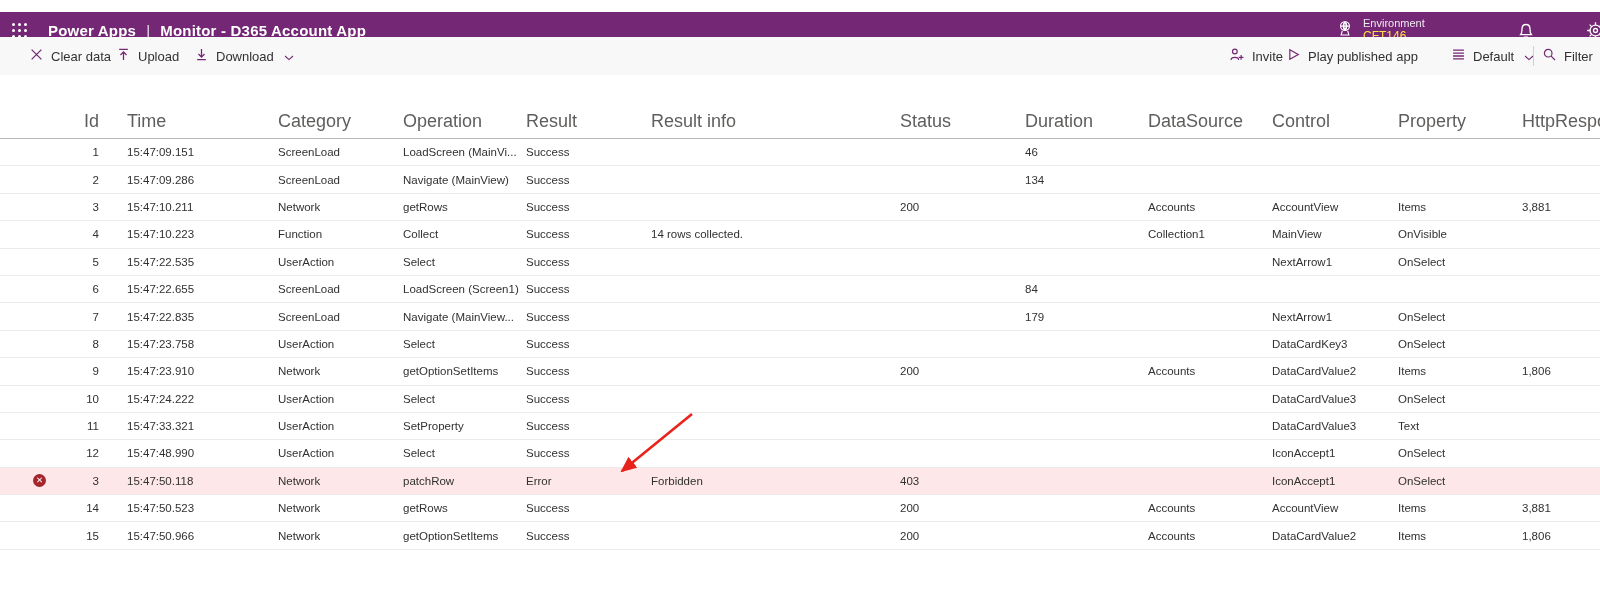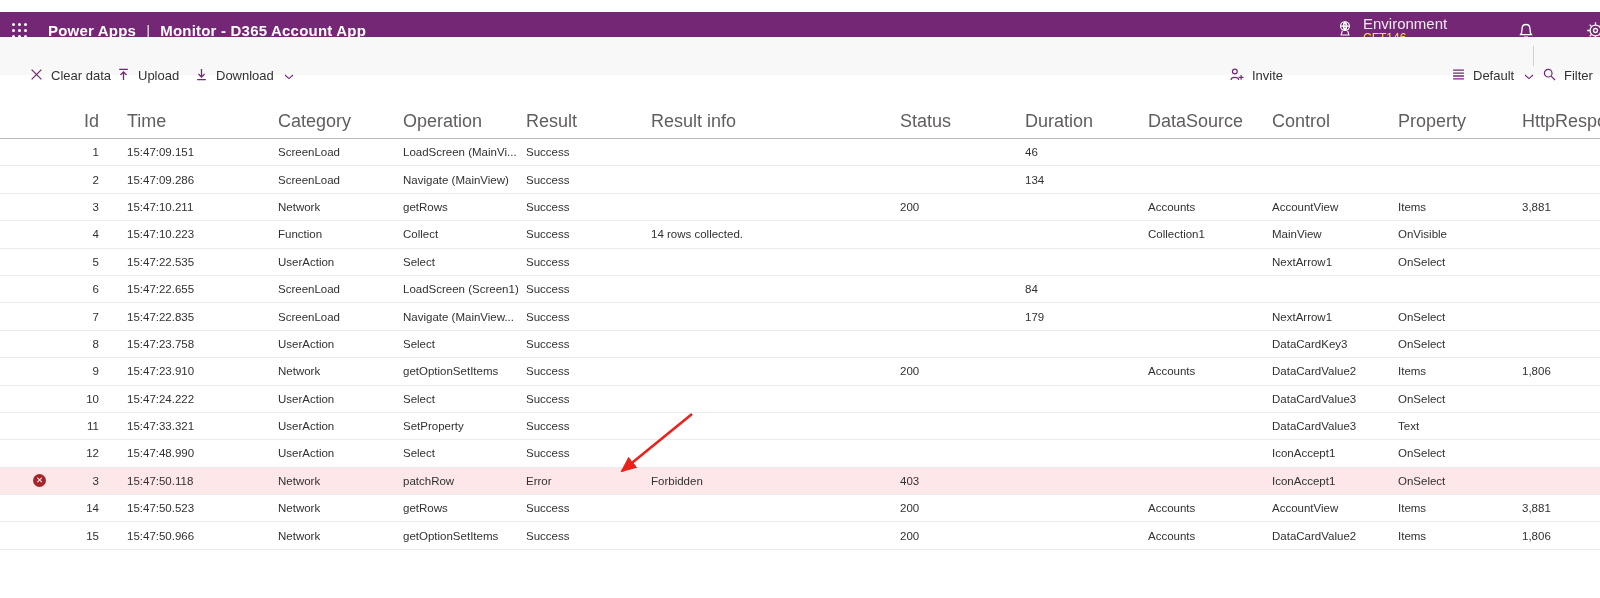--- a/index.html
+++ b/index.html
@@ -12,29 +12,29 @@
   
   .topbar{ position:absolute; left:0; top:12px; width:1600px; height:37px;
     background:var(--accent); color:#fff; }
   .waffle{ position:absolute; left:11px; top:10px; width:17px; height:17px; cursor:pointer;}
   .apptitle{ position:absolute; left:48px; top:0; height:37px; display:flex;
     align-items:center; gap:10px; font-size:15px; font-weight:700; letter-spacing:.2px;}
   .apptitle .sep{ font-weight:400; opacity:.85; }
   .envgroup{ position:absolute; left:1337px; top:0; height:37px; display:flex;
     align-items:center; gap:10px; cursor:pointer;}
   .envtext{ display:flex; flex-direction:column; line-height:1.15; }
-  .envlabel{ font-size:15px; color:rgba(255,255,255,.9); }
+  .envlabel{ font-size:11px; color:rgba(255,255,255,.9); }
   .envname{ font-size:12px; color:#fde047; }
   .bell{ position:absolute; left:1518px; top:10px; }
   .gear{ position:absolute; left:1586px; top:9px; }
   
   .cmdbar{ position:absolute; left:0; top:37px; width:1600px; height:38px;
     background:#f8f8f8; }
-  .cmditem{ position:absolute; top:0; height:38px; display:flex; 
-    gap:8px; font-size:13px; color:var(--text); cursor:pointer; white-space:nowrap;margin-top:31px;}
+  .cmditem{ position:absolute; top:0; height:38px; display:flex; align-items:center;
+    gap:8px; font-size:13px; color:var(--text); cursor:pointer; white-space:nowrap;}
   .cmditem svg{ color:var(--accent); }
   .cmditem .chev{ color:#605e5c; margin-left:2px; }
   .cmddivider{ position:absolute; left:1533px; top:9px; width:1px; height:20px;
     background:#d2d0ce; }
   
   .grid{ position:absolute; left:0; top:104px; width:1600px; }
   .gridrow{ display:grid;
     grid-template-columns:60px 40px 178px 125px 123px 125px 249px 125px 123px 124px 126px 124px 78px;
     align-items:center; }
   .headrow{ height:35px; border-bottom:1px solid #bcbab8; color:var(--muted);
@@ -137,20 +137,28 @@
   <div class="cmditem" style="left:1230px">
     <span>
       <svg width="14" height="13" viewBox="0 0 13 12" fill="none" stroke="currentColor" stroke-width="1.1">
         <circle cx="4.5" cy="3.2" r="2.2"></circle>
         <path d="M1 11 C1 7.8 8 7.8 8 11"></path>
         <path d="M10.3 6.5 V10.9 M8.1 8.7 H12.5"></path>
         </svg>
     </span>
     <span>Invite</span>
   </div>
+  <div class="cmditem" style="left:1287px">
+    <span>
+      <svg width="13" height="13" viewBox="0 0 12 12" fill="none" stroke="currentColor" stroke-width="1.1">
+        <path d="M2.6 1.7 L10.4 6 L2.6 10.3 Z"></path>
+        </svg>
+    </span>
+    <span>Play published app</span>
+  </div>
   <div class="cmditem" style="left:1452px">
     <span>
       <svg width="13" height="13" viewBox="0 0 12 12" fill="none" stroke="currentColor" stroke-width="1.2">
         <path d="M1 2 H11 M1 4.7 H11 M1 7.4 H11 M1 10.1 H11"></path>
         </svg>
     </span>
     <span>Default</span>
     <span class="chev">
       <svg width="10" height="6" viewBox="0 0 10 6" fill="none" stroke="currentColor" stroke-width="1.1">
         <path d="M1 1 L5 4.6 L9 1"></path>

